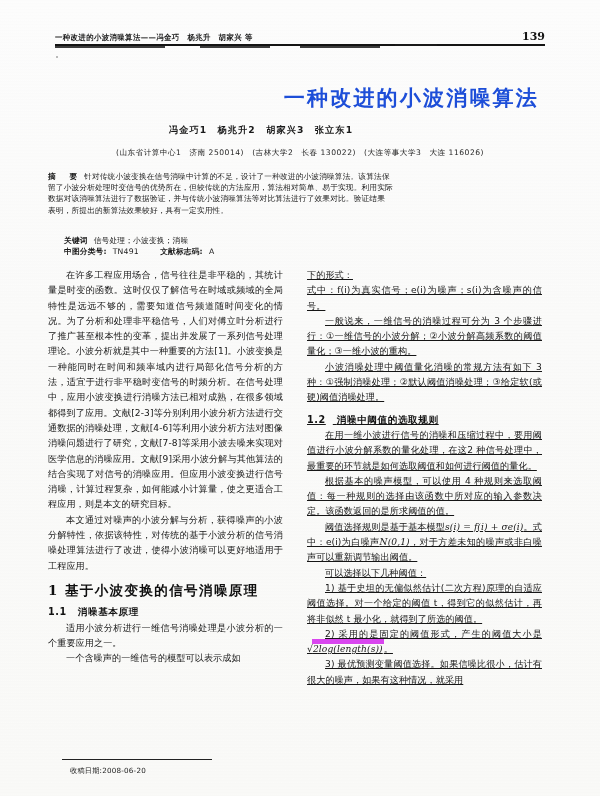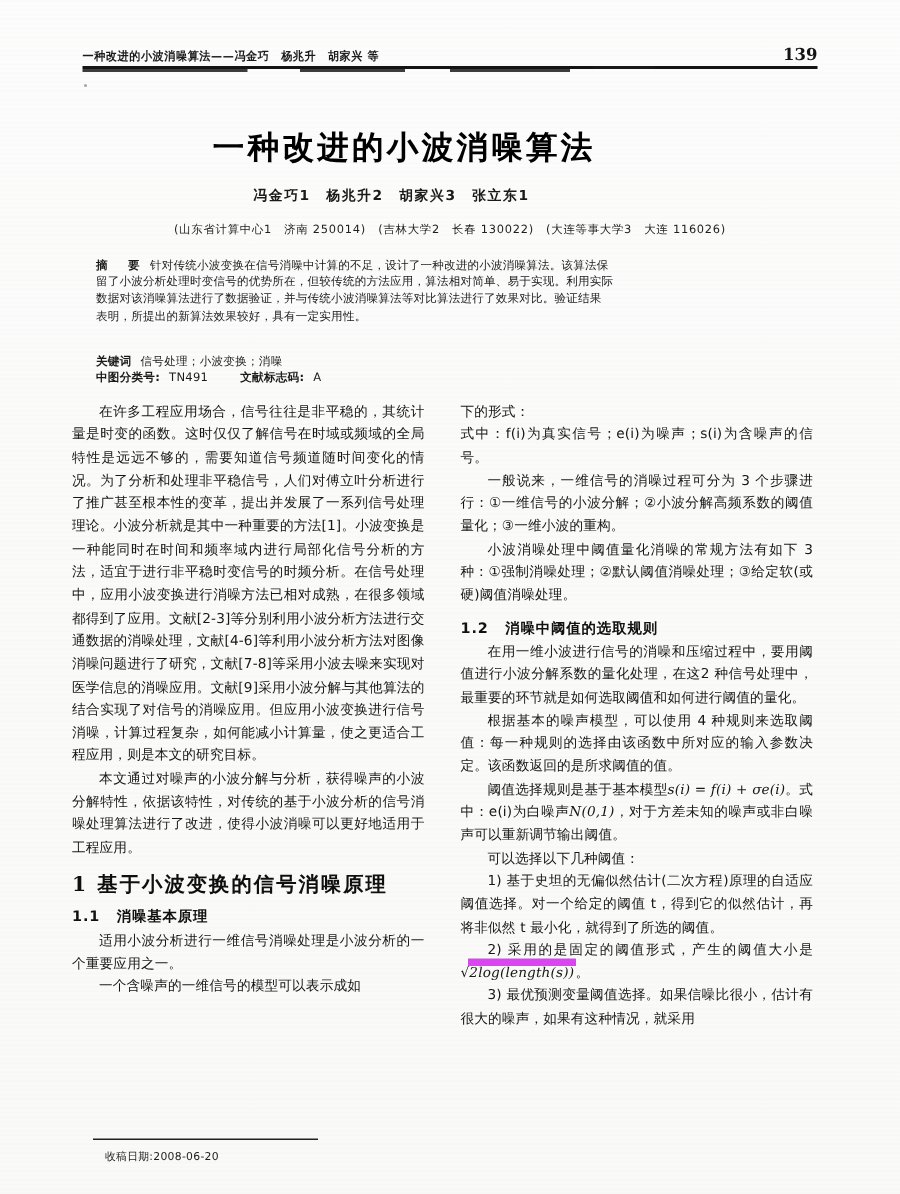--- a/index.html
+++ b/index.html
@@ -45,57 +45,57 @@
   .rule{
     position:absolute;left:55px;top:44px;width:490px;height:1.6px;
     background:#141414;
   }
   .rule-smudge{
     position:absolute;top:45.5px;height:2.2px;background:#1a1a1a;opacity:.85;
   }
 
   
   .title{
-    position:absolute;left:0;top:84px;width:539px;text-align:center;
-    font-family:"DejaVu Serif","Liberation Serif",serif;
-    font-size:21px;font-weight:bold;letter-spacing:2.2px;color:#000000;
+    position:absolute;left:0;top:84px;width:539px;text-align:right;
+    font-family:"DejaVu Serif","Liberation Serif",serif;
+    font-size:21px;font-weight:bold;letter-spacing:2.2px;color:#1d4ed8;
   }
   .authors{
     position:absolute;left:0;top:124px;width:522px;text-align:center;
     font-size:9.2px;font-weight:bold;color:#1a1a1a;letter-spacing:1.1px;
   }
   .affil{
     position:absolute;left:0;top:148px;width:600px;text-align:center;
     font-size:7.6px;color:#1f1f1f;letter-spacing:.5px;
   }
 
   
   .abs-block{
-    position:absolute;left:64px;top:171px;width:472px;
+    position:absolute;left:48px;top:171px;width:472px;
   }
   .abs-line{
     font-size:7.7px;line-height:11.2px;color:#1a1a1a;
     text-align:justify;letter-spacing:.15px;
     white-space:nowrap;
   }
   .abs-lead{font-weight:bold;letter-spacing:3px;margin-right:4px;}
   .kw-block{
     position:absolute;left:64px;top:235px;width:472px;
   }
   .kw-line{font-size:7.7px;line-height:11.4px;color:#1a1a1a;letter-spacing:.2px;}
   .kw-lead{font-weight:bold;margin-right:6px;}
 
   
   .col{
     position:absolute;top:268px;width:235px;
     font-size:9.1px;line-height:15.3px;
     color:#161616;text-align:justify;letter-spacing:.1px;
   }
   .col-left{left:48px;}
-  .col-right{left:307px;}
+  .col-right{left:307px;text-decoration:underline;}
   .col p{margin:0;text-indent:18px;}
   .col p.noind{text-indent:0;}
   .h1{
     font-size:13.5px;font-weight:bold;letter-spacing:1.4px;
     margin:9px 0 5px 0;color:#0f0f0f;
     font-family:"DejaVu Serif","Liberation Serif",serif;
   }
   .h2{
     font-size:9.6px;font-weight:bold;letter-spacing:.6px;
     margin:6px 0 1px 0;color:#111;

